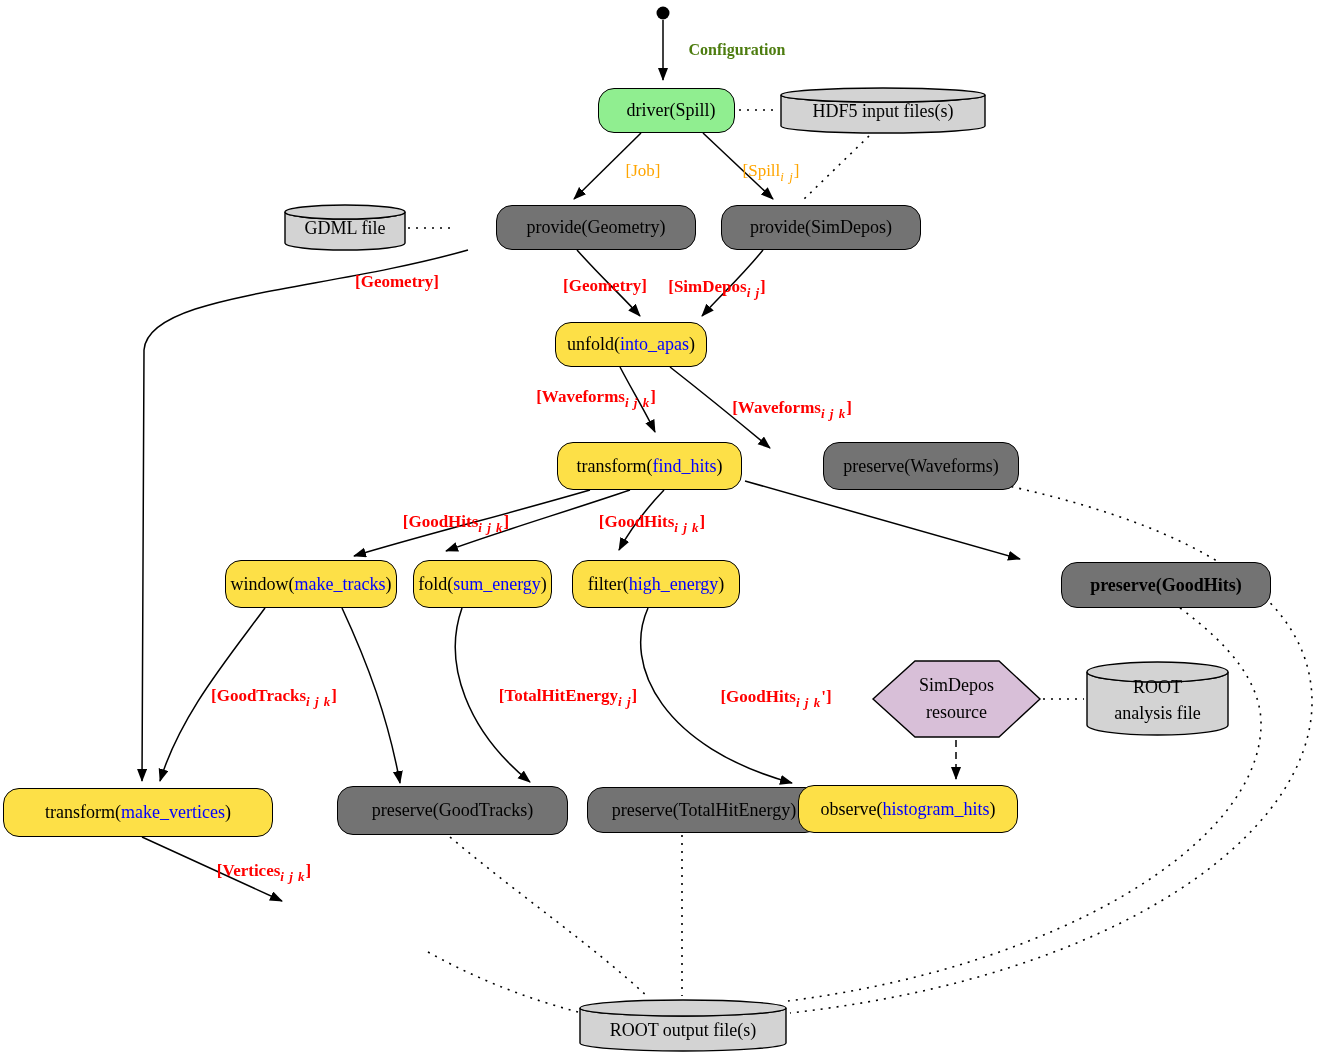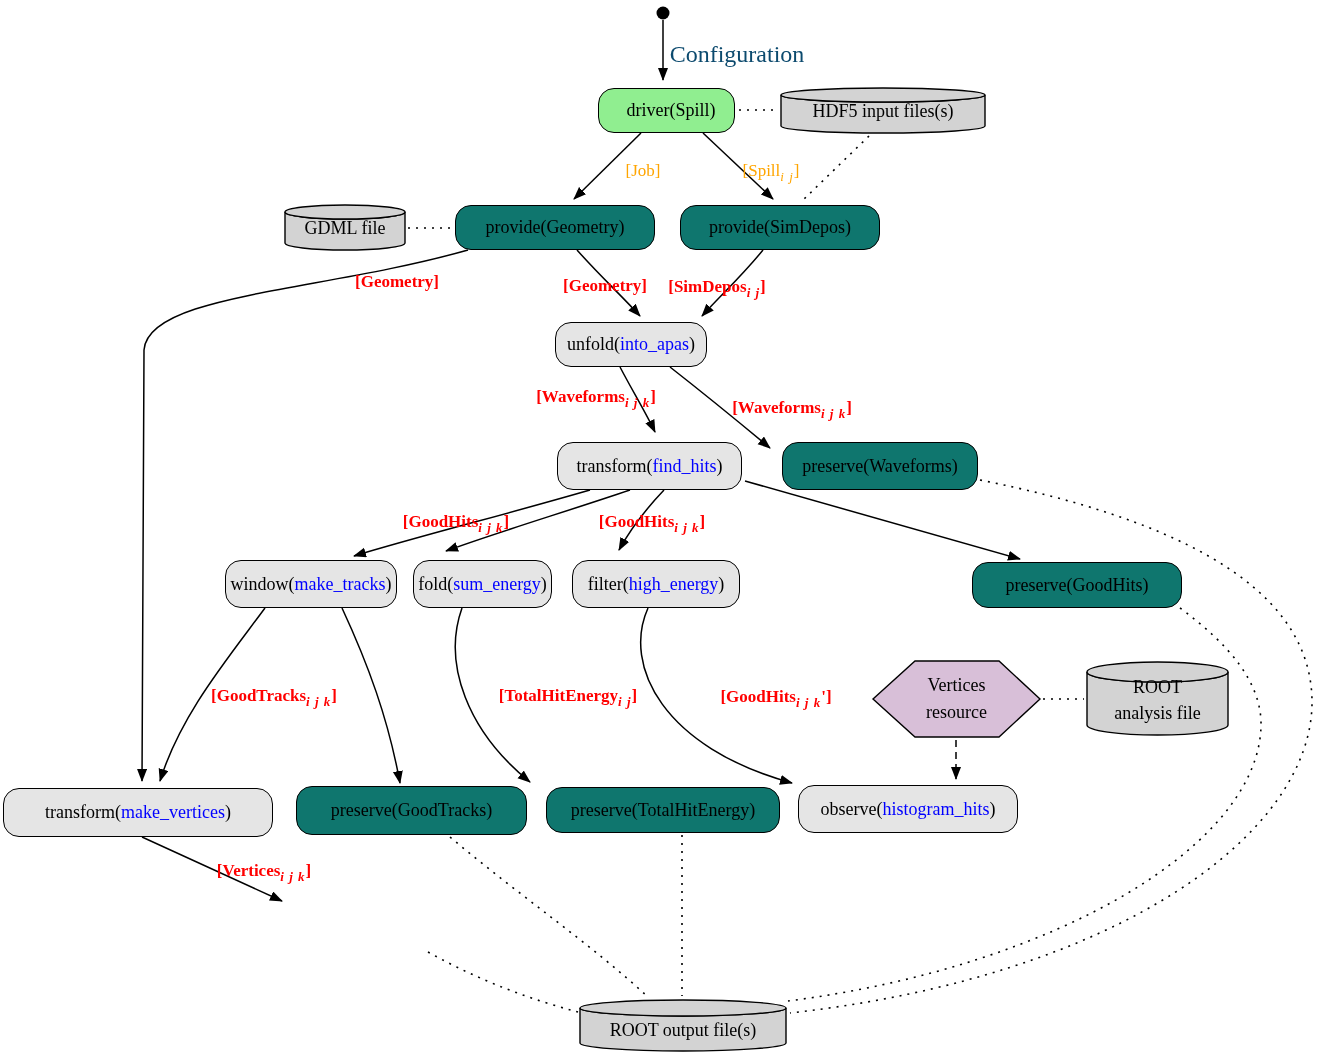--- a/index.html
+++ b/index.html
@@ -2,34 +2,34 @@
 <html><head>
 <meta charset="utf-8">
 <style>
   html,body{margin:0;padding:0;background:#ffffff;}
   #canvas{position:relative;width:1320px;height:1056px;background:#ffffff;overflow:hidden;
           font-family:"Liberation Serif","DejaVu Serif",serif;}
   #edges{position:absolute;left:0;top:0;z-index:0;}
   .node{position:absolute;z-index:2;display:flex;align-items:center;justify-content:center;
         border:1.4px solid #000;border-radius:16px;font-size:18px;color:#000;
         white-space:nowrap;box-sizing:border-box;background:#fff;}
-  .blue-node{background:#0f766e;}
+  .blue-node{background:#737373;margin-left:41px;}
   .green-node{background:#90EE90;}
-  .plain-node{background:#e5e5e5;}
+  .plain-node{background:#fde047;}
   .fn{color:#0000FF;}
   .cyl-label{position:absolute;z-index:2;display:flex;align-items:center;justify-content:center;
         font-size:18px;color:#000;white-space:nowrap;box-sizing:border-box;text-align:center;}
   .cyl-label.two-line{flex-direction:column;line-height:26px;}
   .hex-label{position:absolute;z-index:2;display:flex;flex-direction:column;align-items:center;
         justify-content:center;font-size:18px;line-height:27px;color:#000;text-align:center;}
   .edge-label{position:absolute;z-index:1;transform:translateX(-50%);font-size:17px;
         white-space:nowrap;}
   .red-label{color:#FF0000;font-weight:bold;}
   .orange-label{color:#FFA500;}
-  .green-label{color:#0c4a6e;font-size:24px;}
+  .green-label{color:#4d7c0f;font-size:16px;font-weight:bold;}
   sub.sx{font-style:italic;font-size:13px;vertical-align:-5px;letter-spacing:1px;}
 </style>
 </head>
 <body>
 
 <div id="canvas">
 
   <svg id="edges" width="1320" height="1056" viewBox="0 0 1320 1056">
     <defs>
       <marker id="arr" markerUnits="userSpaceOnUse" markerWidth="16" markerHeight="12" refX="12" refY="5" orient="auto">
@@ -142,26 +142,26 @@
       <span class="fn">sum_energy</span>
       <span>)</span>
   </div>
 
   <div class="node plain-node" style="left:572px;top:560px;width:168px;height:48px;">
     <span>filter(</span>
       <span class="fn">high_energy</span>
       <span>)</span>
   </div>
 
-  <div class="node blue-node" style="left:972px;top:562px;width:210px;height:46px;">
+  <div class="node blue-node" style="left:1020px;top:562px;width:210px;height:46px;font-weight:bold;">
     <span>preserve(GoodHits)</span>
   </div>
 
   <div class="hex-label" style="left:873px;top:660px;width:167px;height:78px;">
-    <span>Vertices</span>
+    <span>SimDepos</span>
     <span>resource</span>
   </div>
 
   <div class="cyl-label two-line" style="left:1087px;top:668px;width:141px;height:64px;">
     <span>ROOT</span>
     <span>analysis file</span>
   </div>
 
   <div class="node plain-node" style="left:3px;top:788px;width:270px;height:49px;">
     <span>transform(</span>

